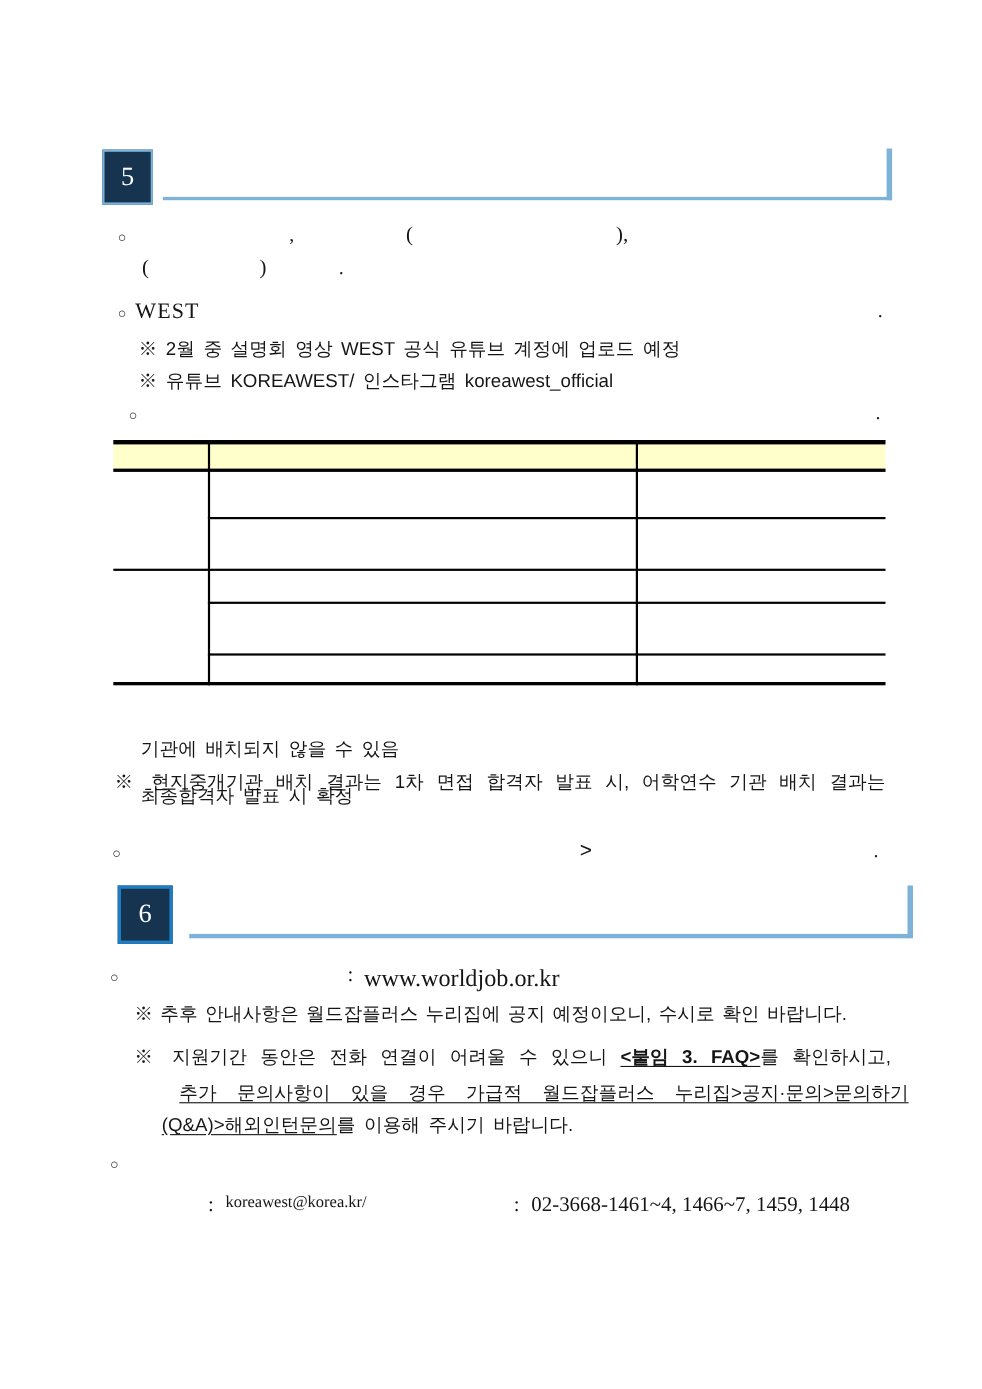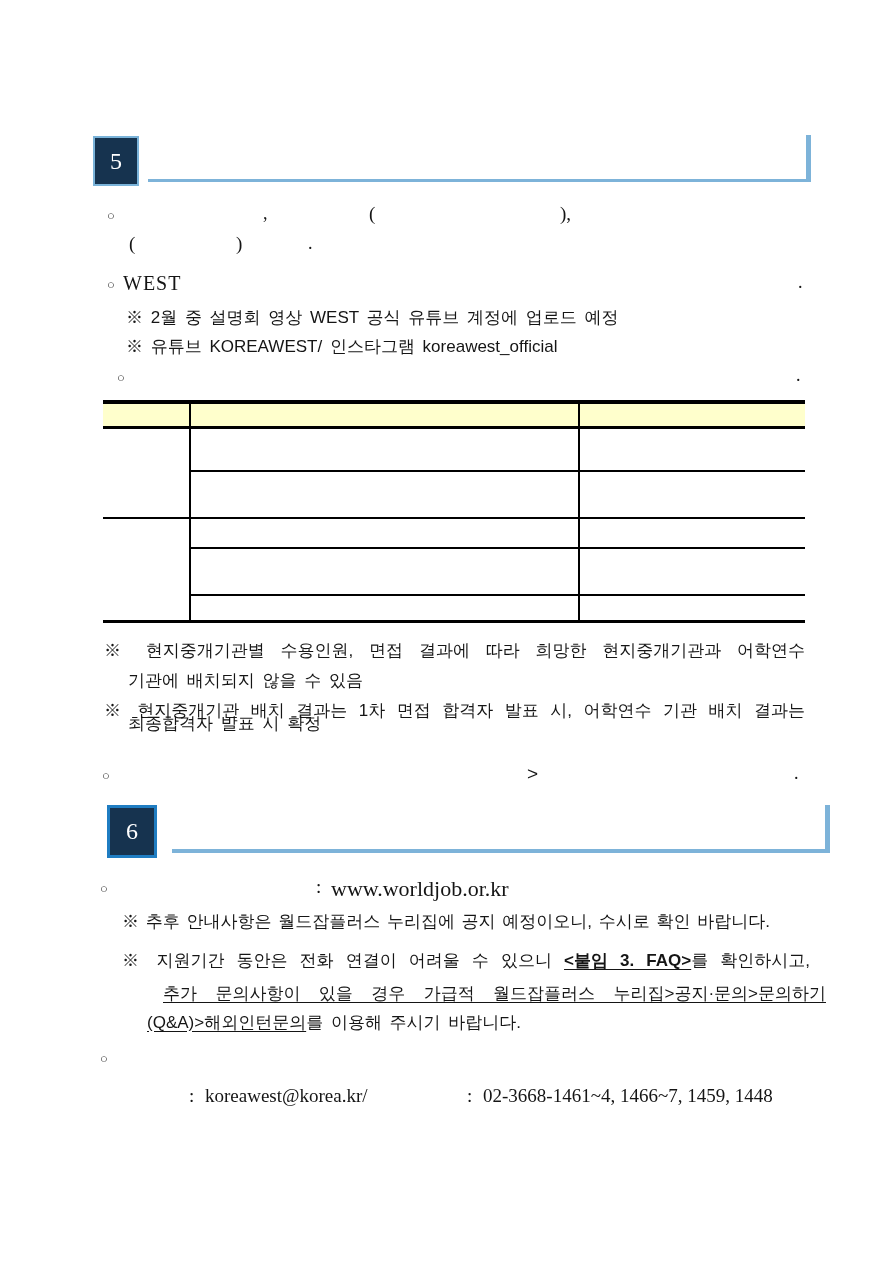--- a/index.html
+++ b/index.html
@@ -65,21 +65,20 @@
 
     <div class="tblpart thin" style="left:86px;top:70px;width:616px;height:1.6px;"></div>
     <div class="tblpart thin" style="left:0;top:117px;width:702px;height:1.6px;"></div>
     <div class="tblpart thin" style="left:86px;top:147px;width:616px;height:1.6px;"></div>
     <div class="tblpart thin" style="left:86px;top:194px;width:616px;height:1.6px;"></div>
 
     <div class="tblpart thin" style="left:86px;top:0;width:1.6px;height:223px;"></div>
     <div class="tblpart thin" style="left:475px;top:0;width:1.6px;height:223px;"></div>
   </div>
 
-  <div class="abs sans17 just" style="left:104px;top:640px;width:701px;">※ 현지중개기관별 수용인원, 면접 결과에 따라 희망한 현지중개기관과 어학연수</div>
   <div class="abs sans17" style="left:128px;top:670px;">기관에 배치되지 않을 수 있음</div>
   <div class="abs sans17 just" style="left:104px;top:700px;width:701px;">※ 현지중개기관 배치 결과는 1차 면접 합격자 발표 시, 어학연수 기관 배치 결과는</div>
   <div class="abs sans17" style="left:128px;top:713px;text-align:center;">최종합격자 발표 시 확정</div>
 
   <span class="abs marker" style="left:102px;top:768px;">○</span>
   <span class="abs" style="left:527px;top:763px;font-size:19px;">&gt;</span>
   <span class="abs serif" style="left:794px;top:763px;font-size:18px;">.</span>
 
   <div class="abs badge badge6">
     <span>6</span>
@@ -93,17 +92,17 @@
 
   <div class="abs sans17" style="left:122px;top:911px;word-spacing:2px;">※ 추후 안내사항은 월드잡플러스 누리집에 공지 예정이오니, 수시로 확인 바랍니다.</div>
 
   <div class="abs sans17 just" style="left:122px;top:950px;width:688px;"><span>※ 지원기간 동안은 전화 연결이 어려울 수 있으니 </span><span class="b u">&lt;붙임 3. FAQ&gt;</span><span>를 확인하시고,</span></div>
   <div class="abs sans17 just u" style="left:147px;top:983px;width:663px;margin-left:16px;">추가 문의사항이 있을 경우 가급적 월드잡플러스 누리집&gt;공지·문의&gt;문의하기</div>
   <div class="abs sans17" style="left:147px;top:1012px;"><span class="u">(Q&amp;A)&gt;해외인턴문의</span><span>를 이용해 주시기 바랍니다.</span></div>
 
   <span class="abs marker" style="left:100px;top:1051px;">○</span>
 
   <span class="abs serif" style="left:189px;top:1085px;font-size:19px;">:</span>
-  <span class="abs serif" style="left:205px;top:1085px;font-size:19px;">koreawest@korea.kr/</span>
+  <span class="abs serif" style="left:205px;top:1085px;font-size:15px;">koreawest@korea.kr/</span>
   <span class="abs serif" style="left:467px;top:1085px;font-size:19px;">:</span>
   <span class="abs serif" style="left:483px;top:1085px;font-size:19px;">02-3668-1461~4, 1466~7, 1459, 1448</span>
 
 </div>
 
 </body></html>

